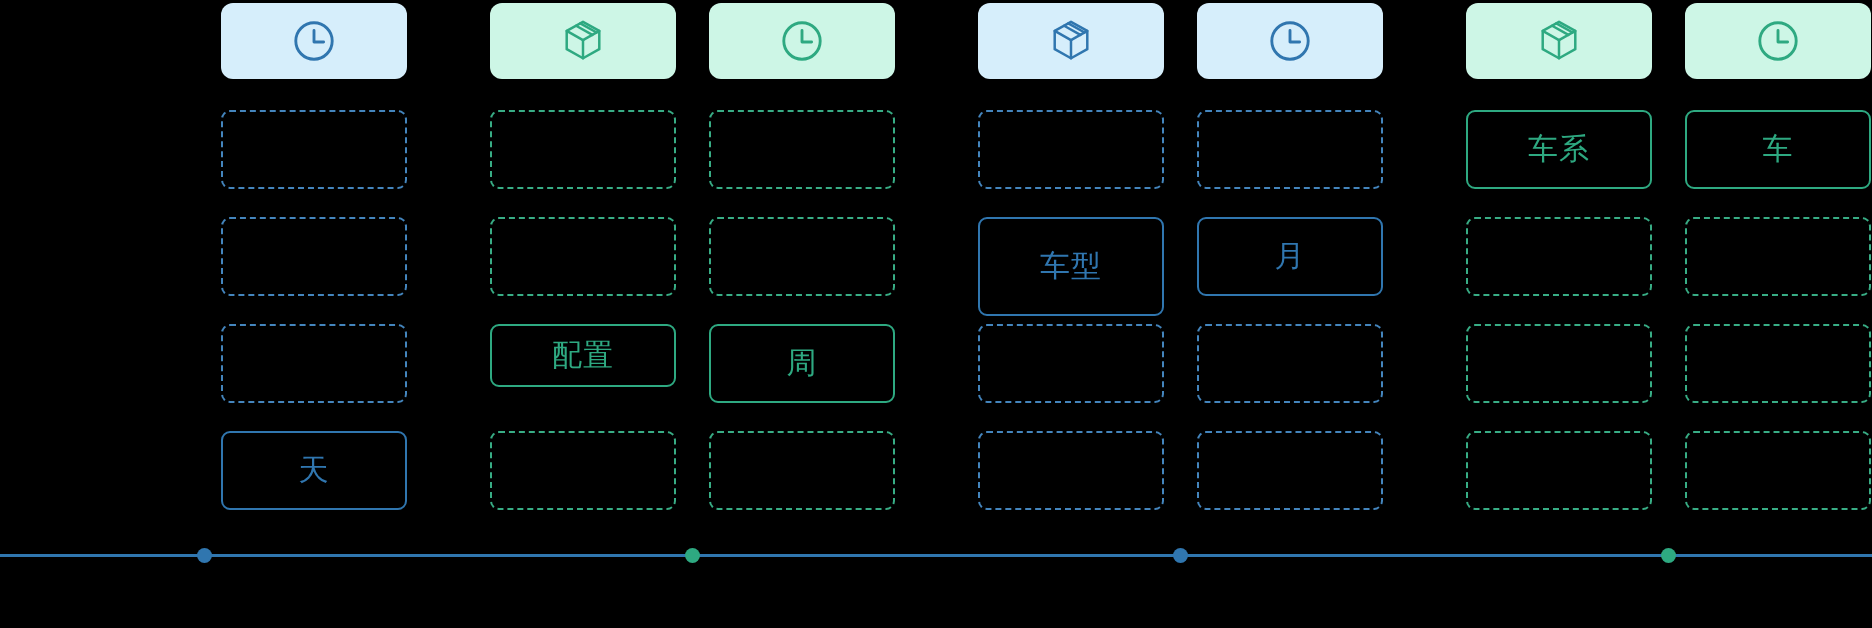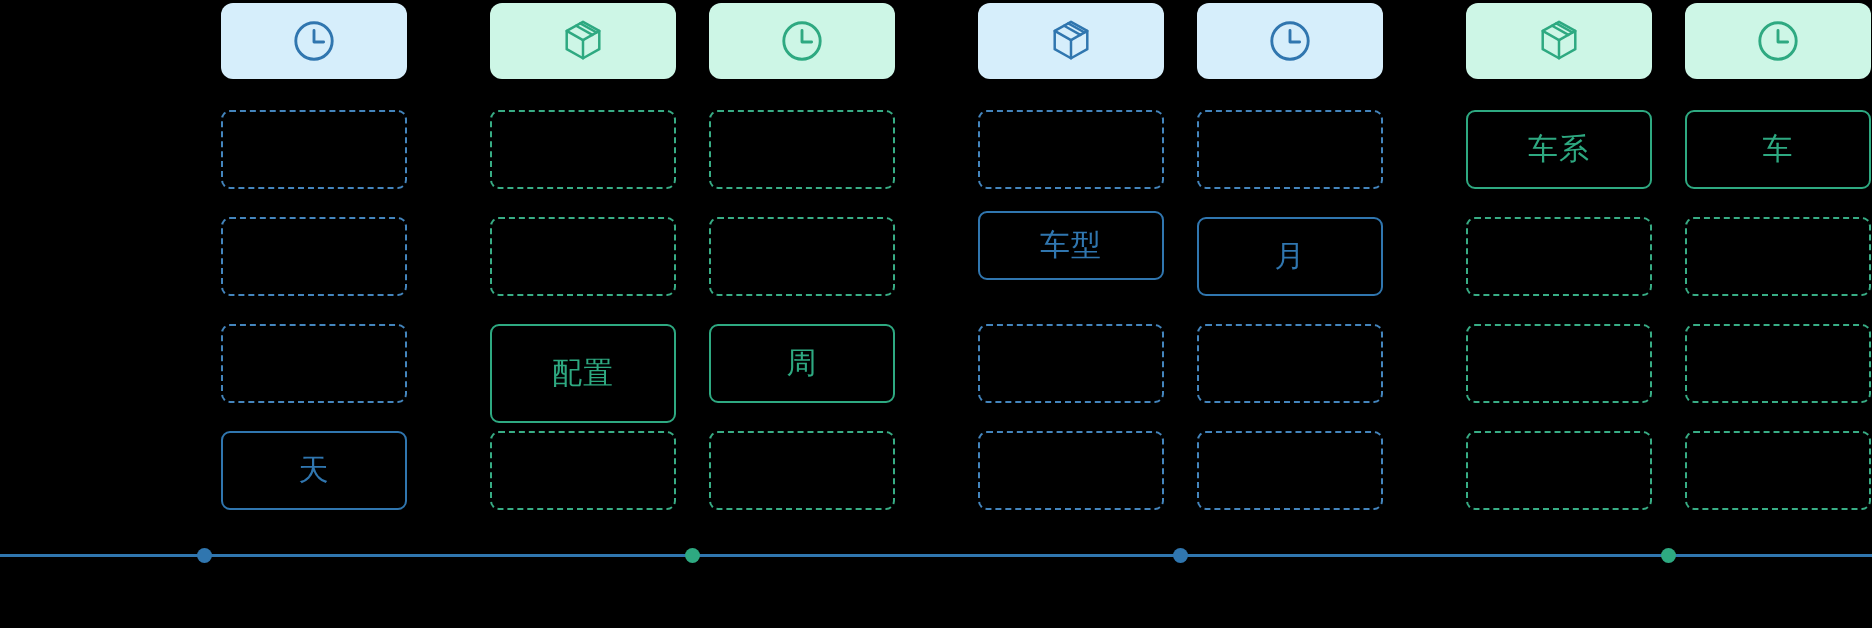--- a/index.html
+++ b/index.html
@@ -58,21 +58,21 @@
   <svg viewBox="0 0 48 48" stroke-width="2.6" stroke-linejoin="round" stroke-linecap="round">
     <path d="M24 4 L41 13.5 L41 32.5 L24 42 L7 32.5 L7 13.5 Z"></path>
     <path d="M7 13.5 L24 23 L41 13.5"></path>
     <path d="M24 23 L24 42"></path>
     <path d="M16.8 8.1 L33.8 17.6"></path>
     <path d="M21.2 5.6 L38.2 15.1"></path>
   </svg>
 </div>
           <div class="cell dashed" style="top: 110px; height: 79px;"></div>
           <div class="cell dashed" style="top: 217px; height: 79px;"></div>
-          <div class="cell solid" style="top: 324px; height: 99px;">配置</div>
+          <div class="cell solid" style="top: 324px; height: 63px;">配置</div>
           <div class="cell dashed" style="top: 431px; height: 79px;"></div>
         </div>
         <div class="column" style="left: 221px;">
           <div class="col-header">
   <svg viewBox="0 0 48 48" stroke-width="3" stroke-linejoin="round" stroke-linecap="round">
     <circle cx="24" cy="24" r="19"></circle>
     <path d="M24 13 L24 25 L34 25"></path>
   </svg>
 </div>
           <div class="cell dashed" style="top: 110px; height: 79px;"></div>
@@ -86,21 +86,21 @@
           <div class="col-header">
   <svg viewBox="0 0 48 48" stroke-width="2.6" stroke-linejoin="round" stroke-linecap="round">
     <path d="M24 4 L41 13.5 L41 32.5 L24 42 L7 32.5 L7 13.5 Z"></path>
     <path d="M7 13.5 L24 23 L41 13.5"></path>
     <path d="M24 23 L24 42"></path>
     <path d="M16.8 8.1 L33.8 17.6"></path>
     <path d="M21.2 5.6 L38.2 15.1"></path>
   </svg>
 </div>
           <div class="cell dashed" style="top: 110px; height: 79px;"></div>
-          <div class="cell solid" style="top: 211px; height: 69px;">车型</div>
+          <div class="cell solid" style="top: 217px; height: 99px;">车型</div>
           <div class="cell dashed" style="top: 324px; height: 79px;"></div>
           <div class="cell dashed" style="top: 431px; height: 79px;"></div>
         </div>
         <div class="column" style="left: 221px;">
           <div class="col-header">
   <svg viewBox="0 0 48 48" stroke-width="3" stroke-linejoin="round" stroke-linecap="round">
     <circle cx="24" cy="24" r="19"></circle>
     <path d="M24 13 L24 25 L34 25"></path>
   </svg>
 </div>

